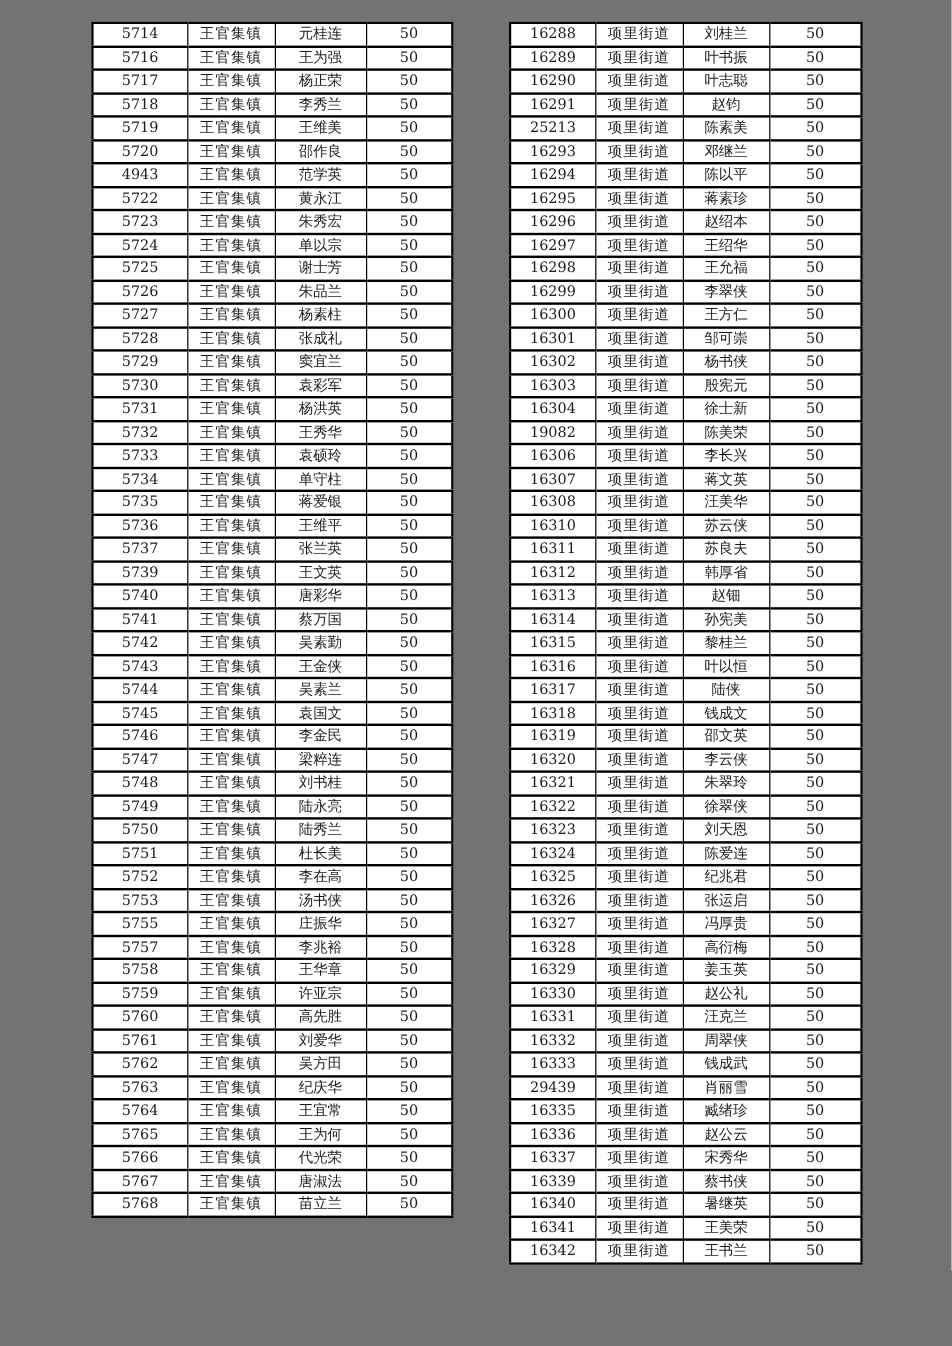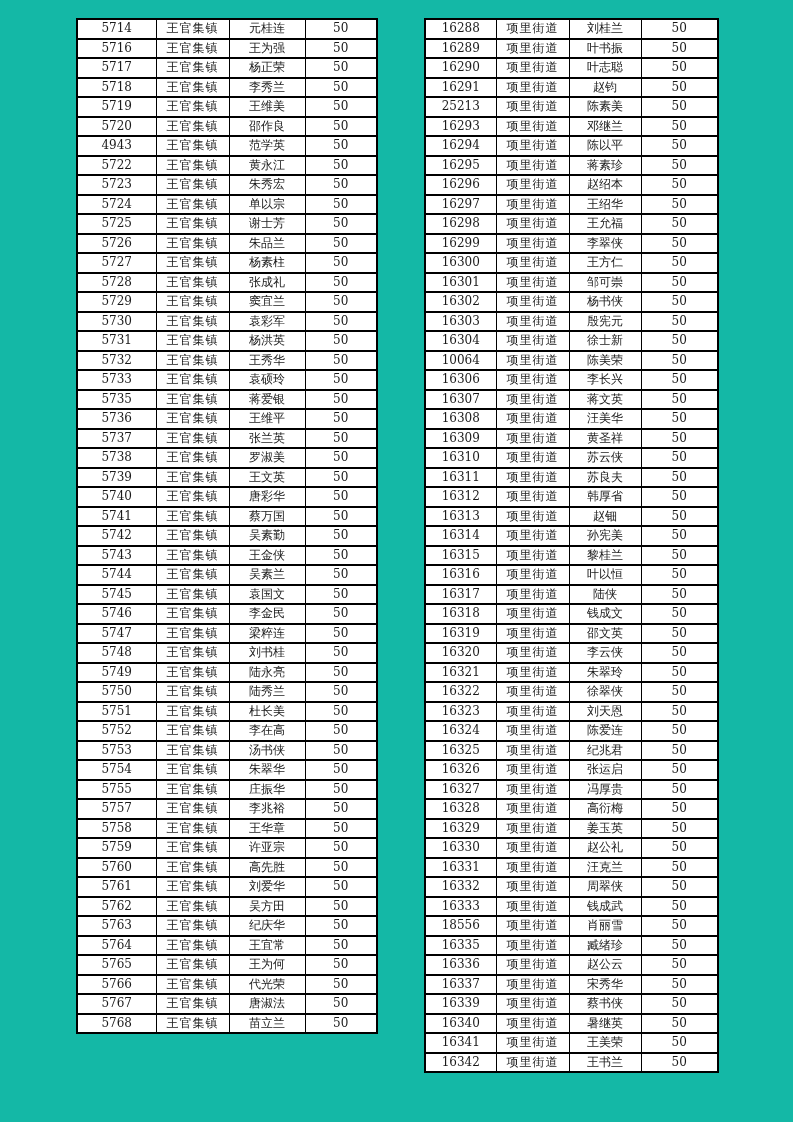--- a/index.html
+++ b/index.html
@@ -1,20 +1,20 @@
 <!DOCTYPE html>
 <html><head>
 <meta charset="utf-8">
 <style>
   html, body { margin: 0; padding: 0; background: #e8e8e8; }
   #page {
     position: relative;
     width: 793px;
     height: 1122px;
-    background: #14b8a6;
+    background: #737373;
     margin: 0 auto;
     font-family: "DejaVu Serif", "Liberation Serif", serif;
     color: #1a1a1a;
     overflow: hidden;
   }
   table.roster {
     position: absolute;
     top: 18px;
     border-collapse: collapse;
     table-layout: fixed;
@@ -167,44 +167,44 @@
           <td class="cell-person-name">王秀华</td>
           <td class="cell-amount">50</td>
         </tr>
         <tr>
           <td class="cell-serial-number">5733</td>
           <td class="cell-region">王官集镇</td>
           <td class="cell-person-name">袁硕玲</td>
           <td class="cell-amount">50</td>
         </tr>
         <tr>
+          <td class="cell-serial-number">5734</td>
+          <td class="cell-region">王官集镇</td>
+          <td class="cell-person-name">单守柱</td>
+          <td class="cell-amount">50</td>
+        </tr>
+        <tr>
           <td class="cell-serial-number">5735</td>
           <td class="cell-region">王官集镇</td>
           <td class="cell-person-name">蒋爱银</td>
           <td class="cell-amount">50</td>
         </tr>
         <tr>
           <td class="cell-serial-number">5736</td>
           <td class="cell-region">王官集镇</td>
           <td class="cell-person-name">王维平</td>
           <td class="cell-amount">50</td>
         </tr>
         <tr>
           <td class="cell-serial-number">5737</td>
           <td class="cell-region">王官集镇</td>
           <td class="cell-person-name">张兰英</td>
           <td class="cell-amount">50</td>
         </tr>
         <tr>
-          <td class="cell-serial-number">5738</td>
-          <td class="cell-region">王官集镇</td>
-          <td class="cell-person-name">罗淑美</td>
-          <td class="cell-amount">50</td>
-        </tr>
-        <tr>
           <td class="cell-serial-number">5739</td>
           <td class="cell-region">王官集镇</td>
           <td class="cell-person-name">王文英</td>
           <td class="cell-amount">50</td>
         </tr>
         <tr>
           <td class="cell-serial-number">5740</td>
           <td class="cell-region">王官集镇</td>
           <td class="cell-person-name">唐彩华</td>
           <td class="cell-amount">50</td>
@@ -278,26 +278,20 @@
         <tr>
           <td class="cell-serial-number">5752</td>
           <td class="cell-region">王官集镇</td>
           <td class="cell-person-name">李在高</td>
           <td class="cell-amount">50</td>
         </tr>
         <tr>
           <td class="cell-serial-number">5753</td>
           <td class="cell-region">王官集镇</td>
           <td class="cell-person-name">汤书侠</td>
-          <td class="cell-amount">50</td>
-        </tr>
-        <tr>
-          <td class="cell-serial-number">5754</td>
-          <td class="cell-region">王官集镇</td>
-          <td class="cell-person-name">朱翠华</td>
           <td class="cell-amount">50</td>
         </tr>
         <tr>
           <td class="cell-serial-number">5755</td>
           <td class="cell-region">王官集镇</td>
           <td class="cell-person-name">庄振华</td>
           <td class="cell-amount">50</td>
         </tr>
         <tr>
           <td class="cell-serial-number">5757</td>
@@ -478,21 +472,21 @@
           <td class="cell-person-name">殷宪元</td>
           <td class="cell-amount">50</td>
         </tr>
         <tr>
           <td class="cell-serial-number">16304</td>
           <td class="cell-region">项里街道</td>
           <td class="cell-person-name">徐士新</td>
           <td class="cell-amount">50</td>
         </tr>
         <tr>
-          <td class="cell-serial-number">10064</td>
+          <td class="cell-serial-number">19082</td>
           <td class="cell-region">项里街道</td>
           <td class="cell-person-name">陈美荣</td>
           <td class="cell-amount">50</td>
         </tr>
         <tr>
           <td class="cell-serial-number">16306</td>
           <td class="cell-region">项里街道</td>
           <td class="cell-person-name">李长兴</td>
           <td class="cell-amount">50</td>
         </tr>
@@ -502,26 +496,20 @@
           <td class="cell-person-name">蒋文英</td>
           <td class="cell-amount">50</td>
         </tr>
         <tr>
           <td class="cell-serial-number">16308</td>
           <td class="cell-region">项里街道</td>
           <td class="cell-person-name">汪美华</td>
           <td class="cell-amount">50</td>
         </tr>
         <tr>
-          <td class="cell-serial-number">16309</td>
-          <td class="cell-region">项里街道</td>
-          <td class="cell-person-name">黄圣祥</td>
-          <td class="cell-amount">50</td>
-        </tr>
-        <tr>
           <td class="cell-serial-number">16310</td>
           <td class="cell-region">项里街道</td>
           <td class="cell-person-name">苏云侠</td>
           <td class="cell-amount">50</td>
         </tr>
         <tr>
           <td class="cell-serial-number">16311</td>
           <td class="cell-region">项里街道</td>
           <td class="cell-person-name">苏良夫</td>
           <td class="cell-amount">50</td>
@@ -652,21 +640,21 @@
           <td class="cell-person-name">周翠侠</td>
           <td class="cell-amount">50</td>
         </tr>
         <tr>
           <td class="cell-serial-number">16333</td>
           <td class="cell-region">项里街道</td>
           <td class="cell-person-name">钱成武</td>
           <td class="cell-amount">50</td>
         </tr>
         <tr>
-          <td class="cell-serial-number">18556</td>
+          <td class="cell-serial-number">29439</td>
           <td class="cell-region">项里街道</td>
           <td class="cell-person-name">肖丽雪</td>
           <td class="cell-amount">50</td>
         </tr>
         <tr>
           <td class="cell-serial-number">16335</td>
           <td class="cell-region">项里街道</td>
           <td class="cell-person-name">臧绪珍</td>
           <td class="cell-amount">50</td>
         </tr>

